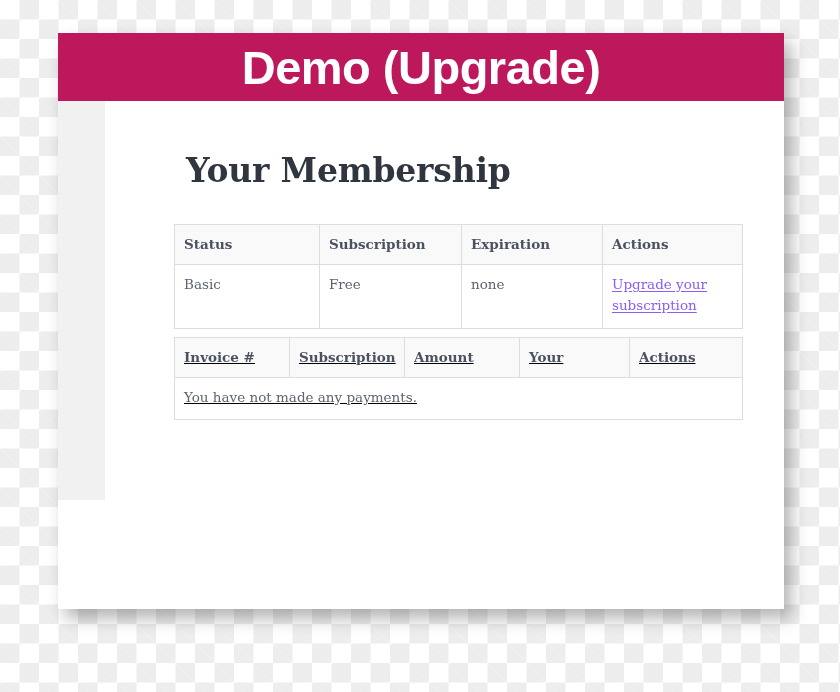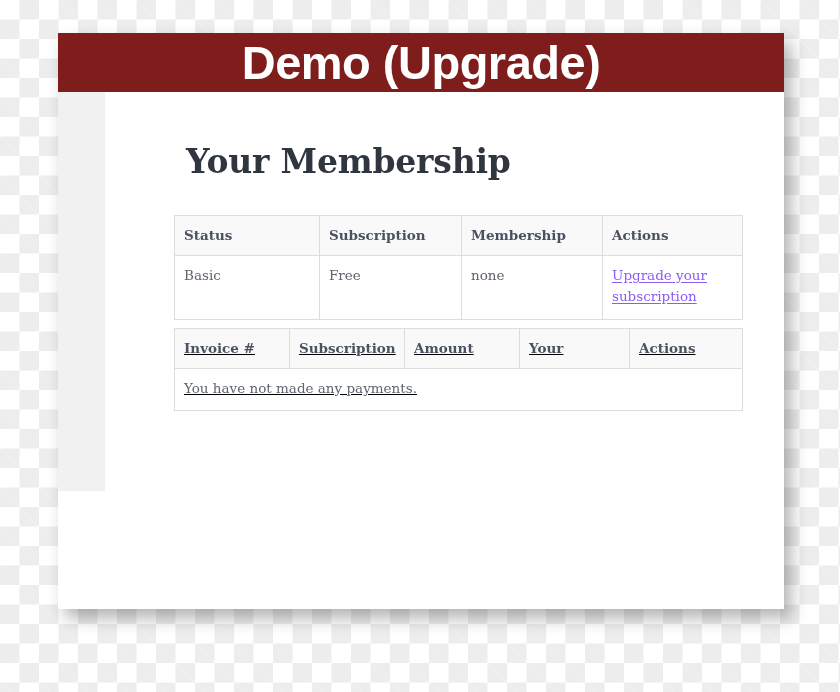--- a/index.html
+++ b/index.html
@@ -24,22 +24,22 @@
     position: absolute;
     left: 58px;
     top: 33px;
     width: 726px;
     height: 576px;
     background: #ffffff;
     box-shadow: 7px 9px 16px rgba(0,0,0,0.30);
   }
 
   .titlebar {
-    height: 59px;
-    background: #7f1d1d;
+    height: 68px;
+    background: #be185d;
     display: flex;
     align-items: center;
     justify-content: center;
     box-sizing: border-box;
   }
   .titlebar-text {
     color: #ffffff;
     font-size: 47px;
     font-weight: bold;
     line-height: 1;
@@ -172,21 +172,21 @@
           <colgroup>
             <col class="c1">
               <col class="c2">
               <col class="c3">
               <col class="c4">
           </colgroup>
           <thead>
             <tr>
               <th>Status</th>
               <th>Subscription</th>
-              <th>Membership</th>
+              <th>Expiration</th>
               <th>Actions</th>
             </tr>
           </thead>
           <tbody>
             <tr class="row-tall">
               <td>Basic</td>
               <td>Free</td>
               <td>none</td>
               <td>
                 <a class="action-link" href="#">Upgrade your subscription</a>

